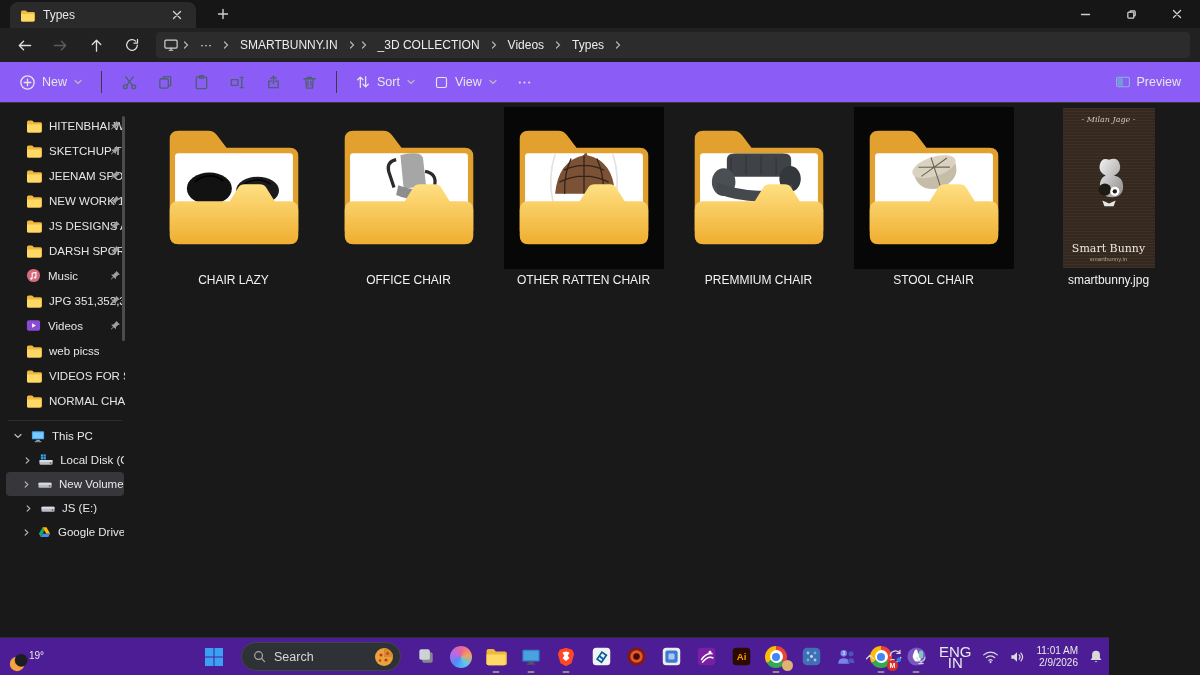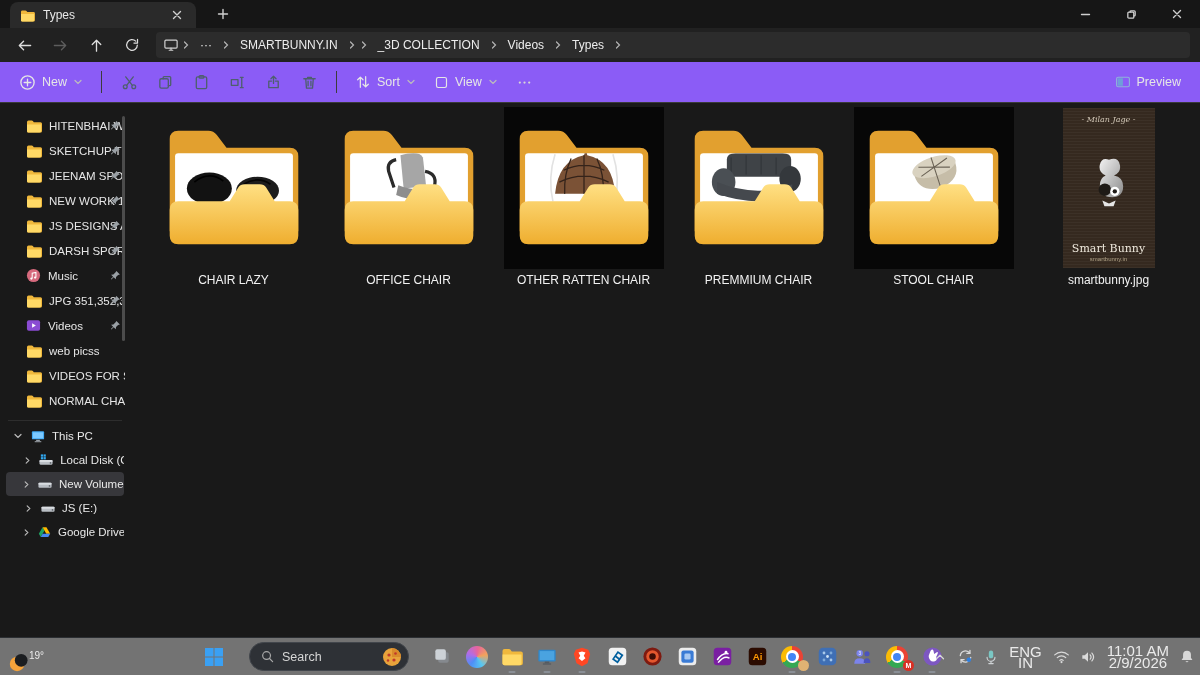--- a/index.html
+++ b/index.html
@@ -68,44 +68,44 @@
   .site{font-size:6px;color:#b2a488;margin-top:1px}
 
   
   .statusbar{position:absolute;top:619px;height:18px;left:0;right:0;background:#191919;border-top:1px solid #2c2c2c;
              display:flex;align-items:center;font-size:11px;color:#d2d2d2;padding:0 8px;box-sizing:border-box}
   .st-sep{width:1px;height:10px;background:#555;margin-left:10px}
   .viewtoggle{width:20px;height:16px;display:flex;align-items:center;justify-content:center;color:#c9c9c9;border-radius:3px;margin-left:4px}
   .viewtoggle.active{background:#2e2e2e;outline:1px solid #555}
 
   
-  .taskbar{position:absolute;left:0;bottom:0;width:1200px;height:37px;background:#737373;border-top:1px solid #2b2e32}
+  .taskbar{position:absolute;left:0;bottom:0;width:1109px;height:37px;background:#4c1d95;border-top:1px solid #2b2e32}
   .weather{position:absolute;left:8px;bottom:2px;display:flex;align-items:flex-start;gap:1px}
   .temp{font-size:10px;color:#eaeaea;margin-top:-3px}
-  .tb-center{position:absolute;left:197px;top:0;height:37px;display:flex;align-items:center;gap:18px}
+  .tb-center{position:absolute;left:197px;top:0;height:37px;display:flex;align-items:center;gap:10px}
   .startbtn{width:34px;height:33px;display:flex;align-items:center;justify-content:center;border-radius:4px}
   .search-pill{width:160px;height:29px;border-radius:15px;background:#2e3136;border:1px solid #42464c;
                display:flex;align-items:center;gap:8px;padding:0 5px 0 11px;font-size:12.5px;color:#d6d6d6;box-sizing:border-box}
   .pizza{margin-left:auto}
   .appbtn{width:30px;height:35px;display:flex;align-items:center;justify-content:center;position:relative;border-radius:4px}
   .appbtn .run{position:absolute;bottom:1px;left:50%;transform:translateX(-50%);width:7px;height:2.5px;border-radius:2px;background:#8a8f96}
   .icon-cop{width:22px;height:22px;border-radius:50%;
             background:conic-gradient(from 220deg,#4e8ef7,#b16ce8,#e8659b,#f2a35c,#58c7f0,#4e8ef7)}
   .icon-chrome{width:22px;height:22px;border-radius:50%;position:relative;
                background:conic-gradient(#ea4335 0 33%,#34a853 0 66%,#fbbc05 0 100%)}
   .icon-chrome::before{content:"";position:absolute;inset:4.5px;background:#fff;border-radius:50%}
   .icon-chrome::after{content:"";position:absolute;inset:7px;background:#4285f4;border-radius:50%}
   .badge{position:absolute;right:-2px;bottom:3px;width:11px;height:11px;border-radius:50%;font-size:7px;font-weight:bold;
          display:flex;align-items:center;justify-content:center;color:#fff;z-index:2}
   .badge.avatar{background:#e0b273}
   .badge.M{background:#d93025}
   .tray{position:absolute;right:2px;top:0;height:37px;display:flex;align-items:center;gap:2px}
   .trbtn{height:29px;display:flex;align-items:center;justify-content:center;padding:0 4px;border-radius:4px;color:#dadada}
   .lang{font-size:15px;line-height:11px;text-align:center;color:#eaeaea;padding:0 5px}
-  .clock{font-size:15px;line-height:12px;text-align:center;color:#eaeaea;padding:0 5px}
+  .clock{font-size:10px;line-height:12px;text-align:right;color:#eaeaea;padding:0 5px}
 </style>
 </head>
 <body>
 
 <div class="screen">
 
   <div class="titlebar">
     <div class="tab">
       <span id="tab-folder-icon">
           <svg width="15" height="13" viewBox="0 0 16 14">

